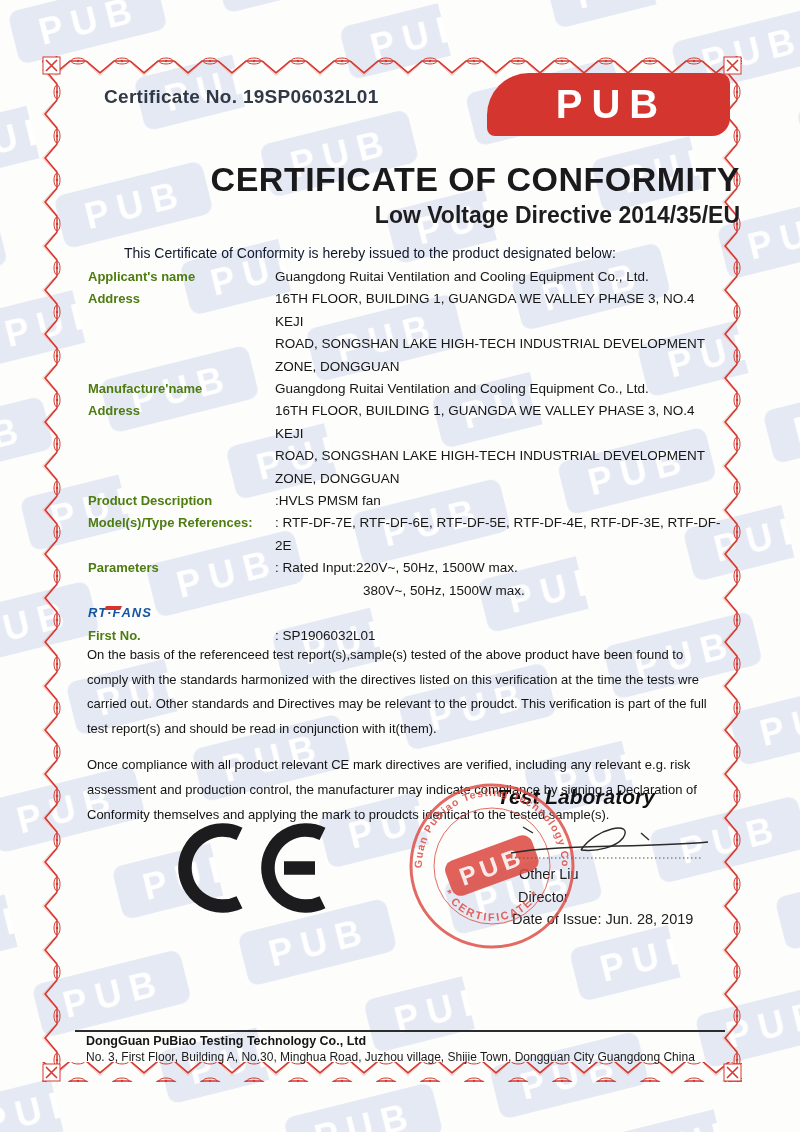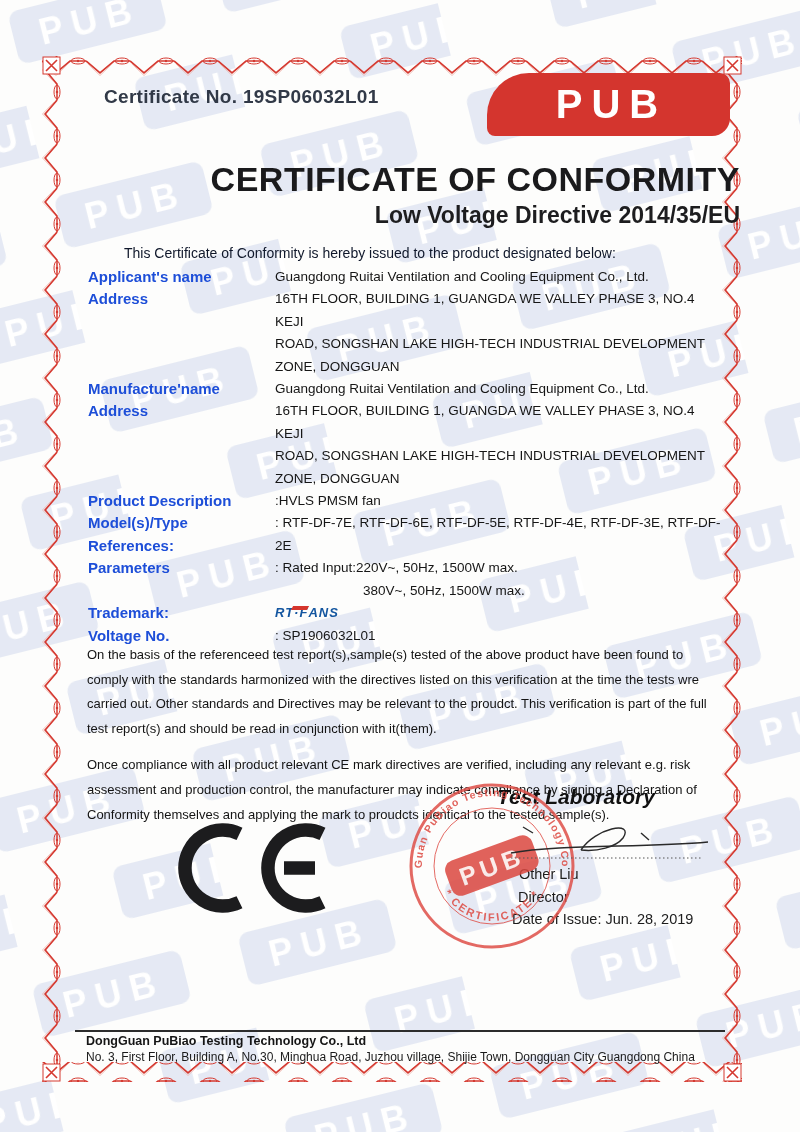--- a/index.html
+++ b/index.html
@@ -18,21 +18,21 @@
             border-radius:42px 10px 18px 8px;display:flex;align-items:center;justify-content:center;
             color:#fff;font-weight:bold;font-size:40px;letter-spacing:9px;padding-left:6px;}
 
   .title{left:60px;top:160px;width:680px;text-align:right;font-size:34px;font-weight:bold;
          color:#1a1a1c;letter-spacing:.5px;}
   .subtitle{left:60px;top:202px;width:680px;text-align:right;font-size:23px;font-weight:bold;color:#1d1d1f;}
   .intro{left:88px;top:245px;font-size:14px;color:#0f172a;margin-left:36px;}
 
   .fields{left:88px;top:266px;width:634px;}
   .frow{display:flex;align-items:flex-start;}
-  .flabel{flex:0 0 187px;font-weight:bold;font-size:15px;line-height:22.4px;color:#1d4ed8;}
+  .flabel{flex:0 0 187px;font-weight:bold;font-size:13px;line-height:22.4px;color:#4d7c0f;}
   .fval{flex:1;font-size:13.5px;line-height:22.4px;color:#161616;}
   .indent-a{padding-left:88px;}
   .indent-b{padding-left:7px;}
 
   .rtfans{display:inline-block;font-weight:bold;font-style:italic;font-size:13px;
           color:#1456a0;letter-spacing:1px;line-height:22.4px;position:relative;}
   .rtf-f{position:relative;display:inline-block;}
   .rtf-red{position:absolute;left:-7px;top:4px;width:16px;height:4px;background:#d5352c;
            transform:skewX(-30deg);}
 
@@ -172,31 +172,30 @@
 
     <div class="frow">
       <div class="flabel">Parameters</div>
       <div class="fval">
         <div>: Rated Input:220V~, 50Hz, 1500W max.</div>
         <div class="indent-a">380V~, 50Hz, 1500W max.</div>
       </div>
     </div>
 
     <div class="frow">
-      <div class="flabel">Trademark:</div>
       <div class="fval">
         <span class="rtfans">
           <span>RT·</span><span class="rtf-f"><span class="rtf-red"></span><span>F</span></span><span>ANS</span>
         </span>
       </div>
     </div>
 
 
     <div class="frow">
-      <div class="flabel">Voltage No.</div>
+      <div class="flabel">First No.</div>
       <div class="fval">
           <div>: SP1906032L01</div>
         </div>
     </div>
   </div>
 
   <div class="abs content paras">
     <p>On the basis of the referenceed test report(s),sample(s) tested of the above product have been found to comply with the standards harmonized with the directives listed on this verification at the time the tests wre carried out. Other standards and Directives may be relevant to the proudct. This verification is part of the full test report(s) and should be read in conjunction with it(them).</p>
     <p>Once compliance with all product relevant CE mark directives are verified, including any relevant e.g. risk assessment and production control, the manufacturer may indicate compliance by signing a Declaration of Conformity themselves and applying the mark to proudcts identical to the tested sample(s).</p>
   </div>

